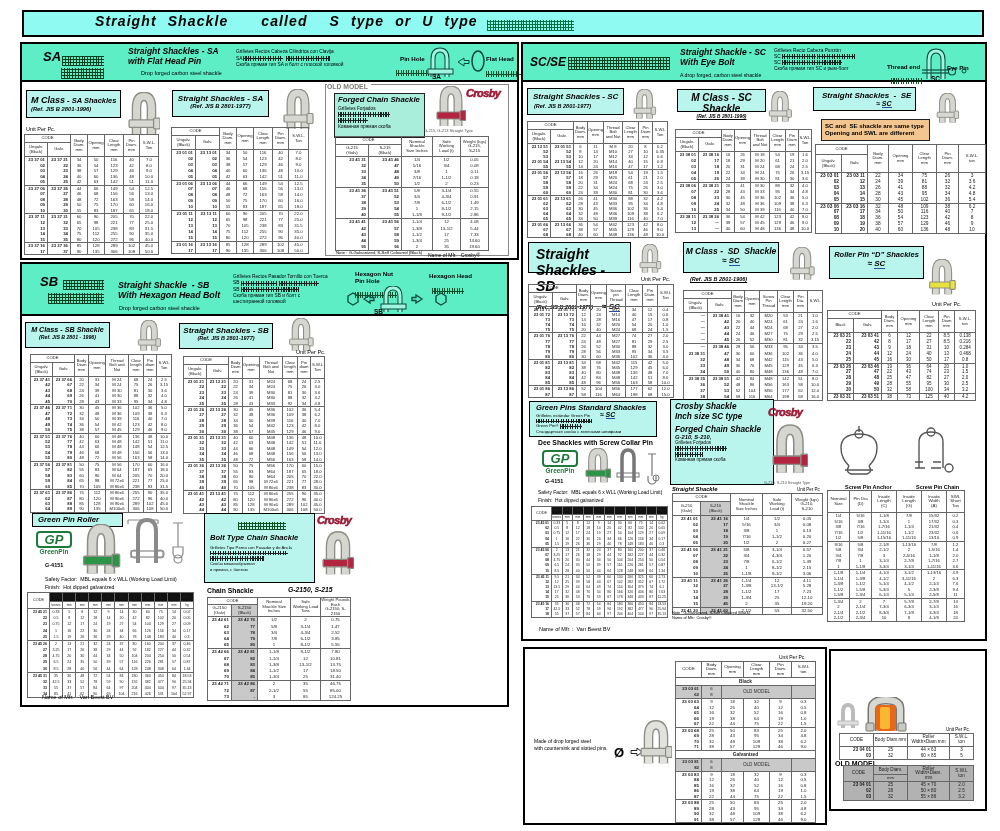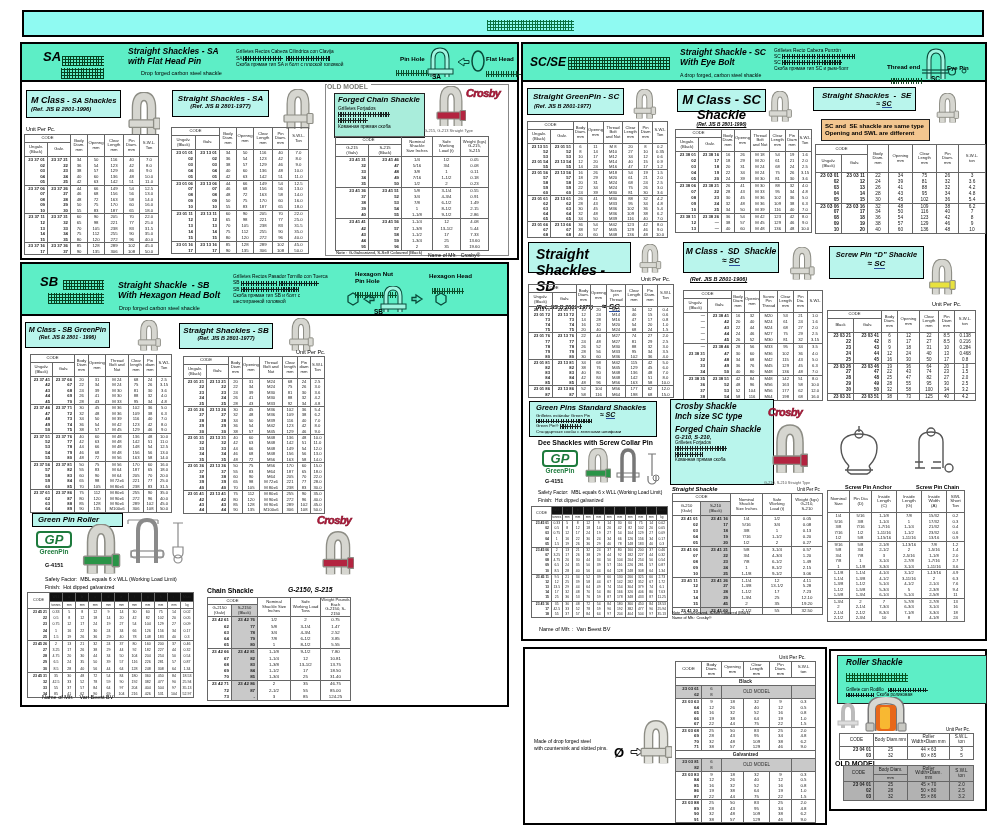--- a/index.html
+++ b/index.html
@@ -17,20 +17,21 @@
 td{padding:0;text-align:center;vertical-align:top;overflow:hidden;font-family:"Liberation Sans",sans-serif}
 .t td{border:1px solid #666;color:#222}
 .t{border:1px solid #222}
 .hc{font-size:4.2px;line-height:4.6px;vertical-align:middle;font-weight:normal}
 .cd{text-align:right;padding-right:2px;font-weight:bold}
 .gy{background:#c9c9c9}
 .bk{background:#111;color:#fff}
 </style></head><body>
 <div id="pg">
 <div class="a" style="left:22px;top:10px;width:958px;height:23px;background:#8ffaf2;border:2px solid #000"></div>
+<div class="a bi" style="left:95px;top:13px;font-size:14px;letter-spacing:1.1px;word-spacing:6px">Straight Shackle&nbsp;&nbsp; called&nbsp; S type or U type</div>
 <div class="a" style="left:487px;top:16px"><i class="fk" style="width:87px;height:11px;color:#063"></i></div>
 <div class="a" style="left:20px;top:42px;width:495px;height:214px;border:2px solid #000">
 <div class="a cy" style="left:0;top:0;width:100%;height:36px;border-bottom:2px solid #000">
 <span class="a bi" style="left:21px;top:5px;font-size:13px">SA</span>
 <span class="a" style="left:40px;top:7px"><i class="fk" style="width:42px;height:10px;color:#031"></i></span>
 <span class="a" style="left:39px;top:20px"><i class="fk" style="width:43px;height:11px;color:#031"></i></span>
 <div class="a bi" style="left:106px;top:3px;font-size:8.5px;line-height:9.5px">Straight Shackles - SA<br>with Flat Head Pin</div>
 <div class="a" style="left:119px;top:26px;font-size:5.5px">Drop forged carbon steel shackle</div>
 <div class="a" style="left:214px;top:5px;font-size:4.8px;line-height:6.5px">Grilletes Rectos Cabeza Cilindrica con Clavija<br>SA <i class="fk2" style="width:40px;height:5px"></i>&nbsp;&nbsp;<i class="fk2" style="width:44px;height:5px"></i><br>Скоба прямая тип SA и болт с плоской головкой</div>
 <div class="a b" style="left:378px;top:11px;font-size:6.2px">Pin Hole</div>
@@ -263,21 +264,21 @@
           <line x1="4" y1="22" x2="30" y2="22" stroke="#0a4a3a" stroke-width="1.2"></line>
           <line x1="4" y1="25" x2="30" y2="25" stroke="#0a4a3a" stroke-width="1.2"></line>
           <circle cx="34" cy="23.5" r="3.5" fill="none" stroke="#0a4a3a" stroke-width="1.2"></circle>
           <circle cx="46" cy="23" r="2" fill="none" stroke="#0a4a3a" stroke-width="1"></circle>
         </svg>
 <div class="a b" style="left:408px;top:31px;font-size:6.5px">SC</div>
 <div class="a b" style="left:424px;top:21px;font-size:6px;white-space:nowrap">Eye Pin</div>
 </div>
     </div>
 <div class="a cyl" style="left:527px;top:88px;width:95px;height:25px">
-      <div class="bi" style="font-size:8px;margin:3px 0 0 5px;white-space:nowrap">Straight GreenPin - SC</div>
+      <div class="bi" style="font-size:8px;margin:3px 0 0 5px;white-space:nowrap">Straight Shackles - SC</div>
       <div class="bi" style="font-size:5.5px;margin:2px 0 0 6px">(Ref. JIS B 2801-1977)</div>
     </div>
 <svg class="a" style="left:631px;top:89px" width="27" height="31" viewBox="0 0 30 42">
       <path d="M8,40 V15 Q8,4 15,4 Q22,4 22,15 V40" fill="none" stroke="#8d8d85" stroke-width="9"></path>
       <path d="M8,40 V15 Q8,4 15,4 Q22,4 22,15 V40" fill="none" stroke="#d6d6d0" stroke-width="6.5"></path>
       <rect x="1" y="26" width="28" height="7" rx="1" fill="#d8d8d2" stroke="#8d8d85" stroke-width="1.2"></rect>
       <rect x="24" y="24.5" width="6" height="10" rx="1" fill="#d8d8d2" stroke="#8d8d85" stroke-width="1.2"></rect>
     </svg>
 <table class="t" style="left:527px;top:121px;width:140px;font-size:4.2px;line-height:5.0px">
       <colgroup>
@@ -340,21 +341,21 @@
           <td>36<br>38<br>40</td>
           <td>54<br>57<br>60</td>
           <td>M42<br>M45<br>M48</td>
           <td>123<br>129<br>136</td>
           <td>42<br>46<br>48</td>
           <td>8.0<br>9.0<br>10.0</td>
         </tr>
       </tbody>
     </table>
 <div class="a cyl" style="left:677px;top:89px;width:87px;height:21px;text-align:center">
-      <div class="bi" style="font-size:13px;margin-top:2px">M Class - SC Shackle</div>
+      <div class="bi" style="font-size:10px;margin-top:2px">M Class - SC Shackle</div>
       <div class="bi" style="font-size:4.8px;text-decoration:underline">(Ref. JIS B 2801-1996)</div>
     </div>
 <svg class="a" style="left:768px;top:91px" width="24" height="32" viewBox="0 0 30 42">
       <path d="M8,40 V15 Q8,4 15,4 Q22,4 22,15 V40" fill="none" stroke="#8d8d85" stroke-width="9"></path>
       <path d="M8,40 V15 Q8,4 15,4 Q22,4 22,15 V40" fill="none" stroke="#d6d6d0" stroke-width="6.5"></path>
       <rect x="1" y="26" width="28" height="7" rx="1" fill="#d8d8d2" stroke="#8d8d85" stroke-width="1.2"></rect>
       <rect x="24" y="24.5" width="6" height="10" rx="1" fill="#d8d8d2" stroke="#8d8d85" stroke-width="1.2"></rect>
     </svg>
 <table class="t" style="left:675px;top:129px;width:136px;font-size:4.2px;line-height:6.0px">
       <colgroup>
@@ -607,21 +608,21 @@
           <td>42<br>48<br>52<br>58</td>
           <td>84<br>96<br>104<br>116</td>
           <td>M48<br>M56<br>M56<br>M64</td>
           <td>142<br>163<br>177<br>198</td>
           <td>51<br>58<br>62<br>68</td>
           <td>8.0<br>10.0<br>12.0<br>16.0</td>
         </tr>
       </tbody>
     </table>
 <div class="a cyl" style="left:829px;top:246px;width:93px;height:31px;text-align:center">
-      <div class="bi" style="font-size:7.5px;margin-top:3px">Screw Pin “D” Shackle</div>
+      <div class="bi" style="font-size:7.5px;margin-top:3px">Roller Pin “D” Shackles</div>
       <div class="bi" style="font-size:8px">≈ <span style="border-bottom:1.8px solid #2b4fa0">SC</span></div>
     </div>
 <svg class="a" style="left:925px;top:259px" width="34" height="37" viewBox="0 0 30 42">
       <path d="M8,40 V15 Q8,4 15,4 Q22,4 22,15 V40" fill="none" stroke="#8d8d85" stroke-width="9"></path>
       <path d="M8,40 V15 Q8,4 15,4 Q22,4 22,15 V40" fill="none" stroke="#d6d6d0" stroke-width="6.5"></path>
       <rect x="1" y="26" width="28" height="7" rx="1" fill="#e8e23e" stroke="#8d8d85" stroke-width="1.2"></rect>
       <rect x="24" y="24.5" width="6" height="10" rx="1" fill="#e8e23e" stroke="#8d8d85" stroke-width="1.2"></rect>
     </svg>
 <div class="a" style="left:932px;top:301px;font-size:5.5px">Unit Per Pc.</div>
 <table class="t" style="left:827px;top:310px;width:148px;font-size:4.5px;line-height:5.9px">
@@ -957,21 +958,21 @@
           <rect x="43" y="18" width="25" height="5" fill="#9ff5e0" stroke="#0a4a3a" stroke-width="1"></rect>
           <g fill="none" stroke="#0a4a3a" stroke-width="1.3">
             <path d="M76,13 l-6,-4 v2.5 h-4 v3 h4 v2.5 z" transform="translate(8,0)"></path>
             <path d="M98,10 l5,-3 5,3 v6 l-5,3 -5,-3 z"></path>
           </g>
         </svg>
 <div class="a b" style="left:352px;top:44px;font-size:6.5px">SB</div>
 </div>
     </div>
 <div class="a cyl" style="left:25px;top:322px;width:83px;height:24px;text-align:center">
-      <div class="bi" style="font-size:7.2px;margin-top:2px">M Class - SB GreenPin</div>
+      <div class="bi" style="font-size:7.2px;margin-top:2px">M Class - SB Shackle</div>
       <div class="bi" style="font-size:5.2px">(Ref. JIS B 2801 - 1996)</div>
     </div>
 <svg class="a" style="left:133px;top:320px" width="32" height="32" viewBox="0 0 30 42">
       <path d="M8,40 V15 Q8,4 15,4 Q22,4 22,15 V40" fill="none" stroke="#8d8d85" stroke-width="9"></path>
       <path d="M8,40 V15 Q8,4 15,4 Q22,4 22,15 V40" fill="none" stroke="#d6d6d0" stroke-width="6.5"></path>
       <rect x="1" y="26" width="28" height="7" rx="1" fill="#d8d8d2" stroke="#8d8d85" stroke-width="1.2"></rect>
       <rect x="24" y="24.5" width="6" height="10" rx="1" fill="#d8d8d2" stroke="#8d8d85" stroke-width="1.2"></rect>
     </svg>
 <table class="t" style="left:30px;top:354px;width:141px;font-size:4.2px;line-height:5.45px">
       <colgroup>
@@ -1247,20 +1248,25 @@
           <td>84<br>90<br>97<br>104</td>
           <td>180<br>192<br>204<br>216</td>
           <td>360<br>382<br>404<br>426</td>
           <td>450<br>477<br>504<br>531</td>
           <td>84<br>90<br>97<br>104</td>
           <td>18.53<br>25.94<br>35.13<br>52.97</td>
         </tr>
       </tbody>
     </table>
 <div class="a" style="left:42px;top:694px;font-size:5.5px">Name of Mfr.&nbsp;&nbsp;&nbsp; Van Beest BV</div>
+<div class="a" style="left:204px;top:513px;width:104px;height:66px;background:#b9f5ec;border:1.5px solid #000;padding:2px 0 0 5px">
+      <div style="text-align:center"><i class="fk" style="width:48px;height:8px;color:#041"></i></div>
+      <div class="bi" style="font-size:7.6px;line-height:8.5px">Bolt Type Chain Shackle</div>
+      <div style="font-size:4.2px;line-height:5.6px;margin-top:2px">Grilletes Tipo Perno con Pasador y de Ancla<br><i class="fk2" style="width:78px;height:4.2px"></i><br><i class="fk2" style="width:54px;height:4.2px"></i><br>Скобы мешкообразная<br>и прямая, с болтом</div>
+    </div>
 <div class="a" style="left:317px;top:514px;font-size:11px;font-weight:bold;font-style:italic;color:#b5173a;letter-spacing:-0.6px;-webkit-text-stroke:0.5px #7d0f26">Crosby</div>
 <svg class="a" style="left:322px;top:530px" width="32" height="48" viewBox="0 0 30 42">
       <path d="M8,40 V15 Q8,4 15,4 Q22,4 22,15 V40" fill="none" stroke="#8d8d85" stroke-width="9"></path>
       <path d="M8,40 V15 Q8,4 15,4 Q22,4 22,15 V40" fill="none" stroke="#d6d6d0" stroke-width="6.5"></path>
       <rect x="1" y="26" width="28" height="7" rx="1" fill="#b32440" stroke="#8d8d85" stroke-width="1.2"></rect>
       <rect x="24" y="24.5" width="6" height="10" rx="1" fill="#b32440" stroke="#8d8d85" stroke-width="1.2"></rect>
     </svg>
 <div class="a b" style="left:207px;top:587px;font-size:6.8px">Chain Shackle</div>
 <div class="a bi" style="left:288px;top:586px;font-size:6.8px">G-2150, S-215</div>
 <table class="t" style="left:207px;top:597px;width:143px;font-size:4.4px;line-height:6.2px">
@@ -1382,26 +1388,20 @@
           <td class="cd">23 03 88<br>89<br>90<br>91</td>
           <td>25<br>28<br>32<br>38</td>
           <td>50<br>43<br>48<br>57</td>
           <td>83<br>95<br>109<br>129</td>
           <td>25<br>34<br>38<br>46</td>
           <td>2.0<br>4.8<br>6.2<br>9.0</td>
         </tr>
       </tbody>
     </table>
 <div class="a" style="left:829px;top:649px;width:154px;height:158px;border:2.5px solid #000"></div>
-<div class="a" style="left:837px;top:655px;width:140px;height:45px;background:#5deec6;border:1px solid #222;padding:2px 0 0 8px">
-      <div class="bi" style="font-size:8.2px">Roller Shackle</div>
-      <div style="margin:1px 0"><i class="fk" style="width:62px;height:9px;color:#041"></i></div>
-      <div style="font-size:4.5px">Grillete con Rodillo&nbsp;&nbsp;&nbsp;<i class="fk2" style="width:40px;height:4.5px"></i></div>
-      <div style="font-size:4.5px"><i class="fk2" style="width:28px;height:4.5px"></i>&nbsp;&nbsp;Скоба роликовая</div>
-    </div>
 <svg class="a" style="left:836px;top:702px" width="24" height="28" viewBox="0 0 24 28">
       <path d="M7,26 V10 Q7,3 12,3 Q17,3 17,10 V26" fill="none" stroke="#bbb" stroke-width="4"></path>
       <rect x="2" y="19" width="20" height="4" fill="#ddd" stroke="#bbb"></rect>
     </svg>
 <svg class="a" style="left:864px;top:697px" width="44" height="38" viewBox="0 0 44 38">
       <path d="M8,34 V12 Q8,3 22,3 Q36,3 36,12 V34" fill="none" stroke="#777" stroke-width="9"></path>
       <path d="M8,34 V12 Q8,3 22,3 Q36,3 36,12 V34" fill="none" stroke="#d8d8d2" stroke-width="6"></path>
       <rect x="12" y="8" width="20" height="26" rx="3" fill="#e8681a"></rect>
       <rect x="16" y="10" width="10" height="22" rx="2" fill="#f8b832"></rect>
       <rect x="2" y="26" width="8" height="8" rx="1" fill="#c8c8c2" stroke="#777"></rect>

